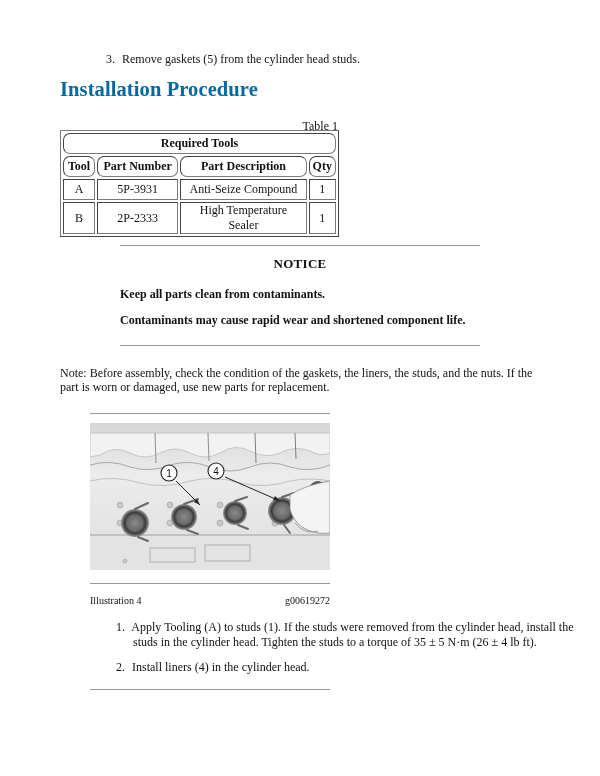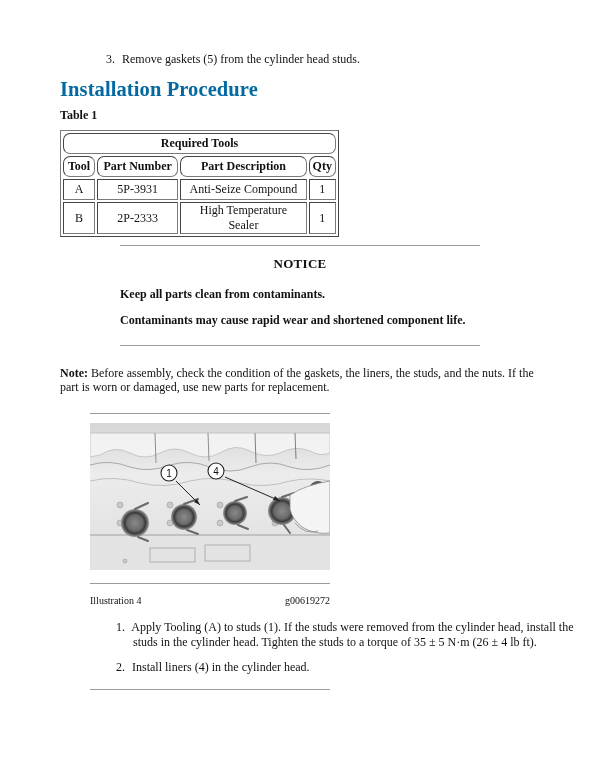--- a/index.html
+++ b/index.html
@@ -8,42 +8,42 @@
       font-family: "Liberation Serif", serif; color: #111;
     }
     .abs { position: absolute; }
     .step-text { font-size: 12px; line-height: 15px; margin-left: 44px; }
     .step-num { display: inline-block; width: 13px; }
     #step3 { left: 62px; top: 52px; }
     #title {
       left: 60px; top: 78px; font-size: 20.5px; font-weight: bold;
       color: #17439a; letter-spacing: 0.1px;
     }
-    #table-caption { left: 60px; top: 108px; width: 278px; text-align: left; font-size: 12px; font-weight: bold; }
+    #table-caption { left: 60px; top: 119px; width: 278px; text-align: right; font-size: 12px; }
     #tools-table {
       left: 60px; top: 130px; width: 279px;
       border-collapse: separate; border-spacing: 2px;
       border: 1px solid #7a7a7a; border-right-color: #444; border-bottom-color: #444;
       font-size: 12px;
     }
     #tools-table td, #tools-table th {
       border: 1px solid #7a7a7a; border-left-color: #444; border-top-color: #444;
       padding: 0 3px; height: 19px;
     }
     #tools-table th { font-weight: bold; text-align: center; border-radius: 7px; }
     #tools-table td.c { text-align: center; }
     #tools-table td.l { text-align: center; }
     .hr { height: 1px; background: #9a9a9a; }
     #notice-top { left: 120px; top: 245px; width: 360px; }
     #notice-title { left: 120px; top: 256px; width: 360px; text-align: center; font-weight: bold; font-size: 13px; letter-spacing: 0.3px; }
     #notice-l1 { left: 120px; top: 287px; font-weight: bold; font-size: 12px; text-align: center; }
     #notice-l2 { left: 120px; top: 313px; font-weight: bold; font-size: 12px; }
     #notice-bot { left: 120px; top: 345px; width: 360px; }
     #note { left: 60px; top: 366px; width: 480px; font-size: 12px; line-height: 14px; }
-    #note b { font-weight: bold; }
+    #note b { font-weight: normal; }
     #ill-top { left: 90px; top: 413px; width: 240px; }
     #illustration { left: 90px; top: 423px; width: 240px; height: 147px; }
     #ill-bot { left: 90px; top: 583px; width: 240px; }
     #ill-caption { left: 90px; top: 595px; width: 240px; font-size: 10px; }
     #ill-caption .r { float: right; }
     #step1 { left: 72px; top: 620px; width: 470px; }
     #step1 .cont { padding-left: 17px; display:block; }
     #step2 { left: 72px; top: 660px; }
     #end-hr { left: 90px; top: 689px; width: 240px; }
   </style>

